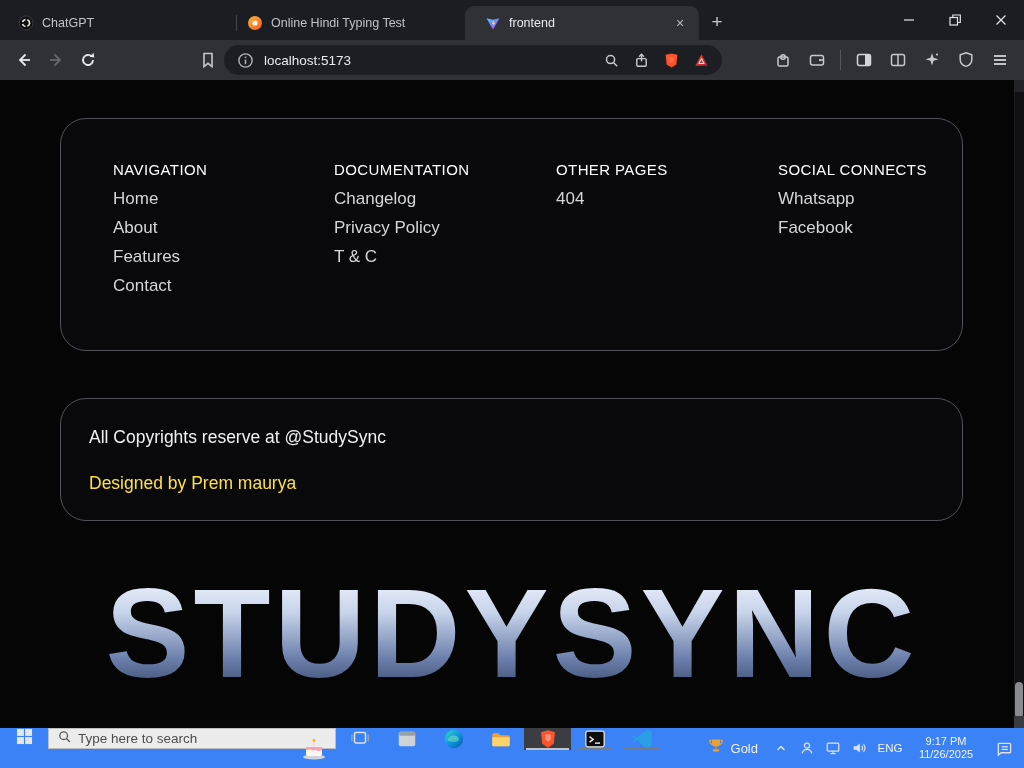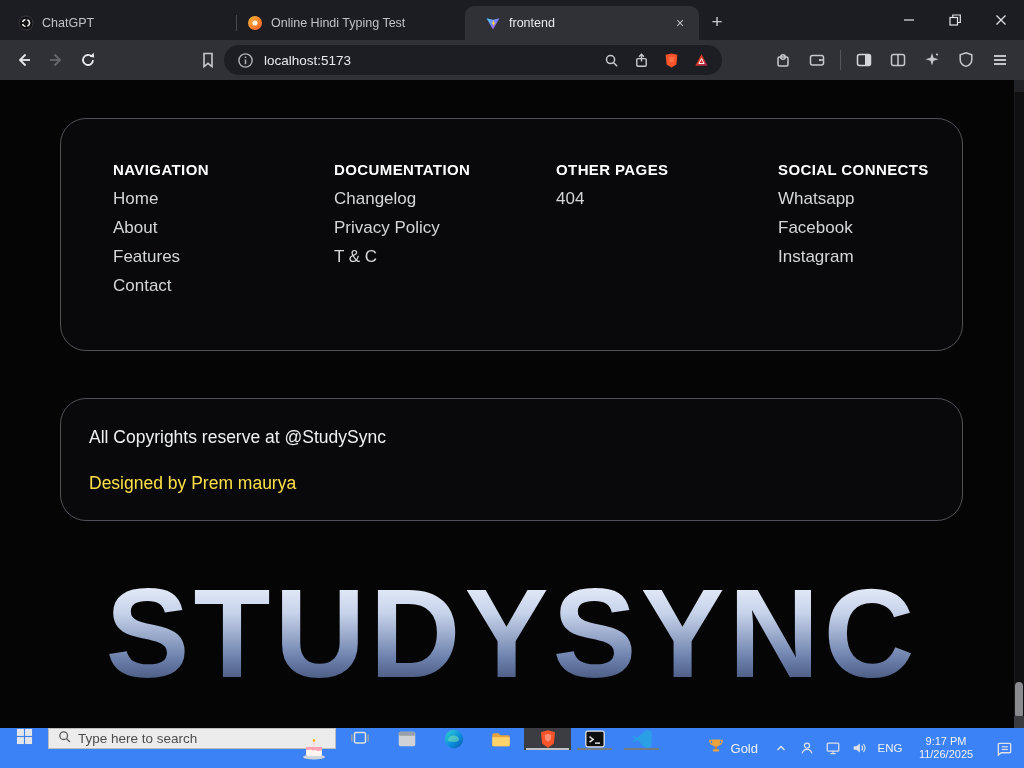--- a/index.html
+++ b/index.html
@@ -32,21 +32,21 @@
   .abtn { width:22px; height:22px; display:flex; align-items:center; justify-content:center; flex:0 0 auto; }
   .right-icons { margin-left:auto; display:flex; align-items:center; gap:2px; }
   .vsep { width:1px; height:20px; background:#55575d; margin:0 5px; }
 
   
   .content { position:relative; height:648px; background:#050506; overflow:hidden; }
   .card { position:absolute; left:60px; width:903px; border:1.5px solid #515258; border-radius:26px; background:#09090b; }
   .card1 { top:38px; height:233px; }
   .card2 { top:318px; height:123px; }
   .fcol { position:absolute; top:42px; width:200px; }
-  .fcol .fh { font-size:15px; font-weight:bold; color:#ffffff; letter-spacing:.4px; }
+  .fcol .fh { font-size:15px; font-weight:normal; color:#ffffff; letter-spacing:.4px; }
   .fcol .flink { margin-top:11px; font-size:17px; color:#d4d6d9; height:18px; cursor:pointer; }
   .fcol .flink:first-of-type { margin-top:18px; }
   .cpy1 { position:absolute; left:28px; top:28px; font-size:17.5px; color:#eef0f2; }
   .cpy2 { position:absolute; left:28px; top:74px; font-size:17.5px; color:#fde047; }
   .brand { position:absolute; top:488px; left:0; width:100%; text-align:center; font-size:126px; font-weight:bold;
            letter-spacing:4px; line-height:1.05;
            background:linear-gradient(180deg,#f2f5fe 4%,#c7d3ea 34%,#6d81ad 68%,#2c3b5c 100%);
            -webkit-background-clip:text; background-clip:text; color:transparent; }
 
   
@@ -285,21 +285,20 @@
         <div class="flink">T &amp; C</div>
       </div>
       <div class="fcol" style="left:495px">
         <div class="fh">OTHER PAGES</div>
         <div class="flink">404</div>
       </div>
       <div class="fcol" style="left:717px">
         <div class="fh">SOCIAL CONNECTS</div>
         <div class="flink">Whatsapp</div>
         <div class="flink">Facebook</div>
-        <div class="flink">Instagram</div>
       </div>
     </div>
 
     <div class="card card2">
       <div class="cpy1">All Copyrights reserve at @StudySync</div>
       <div class="cpy2">Designed by Prem maurya</div>
     </div>
 
     <div class="brand">STUDYSYNC</div>
 

